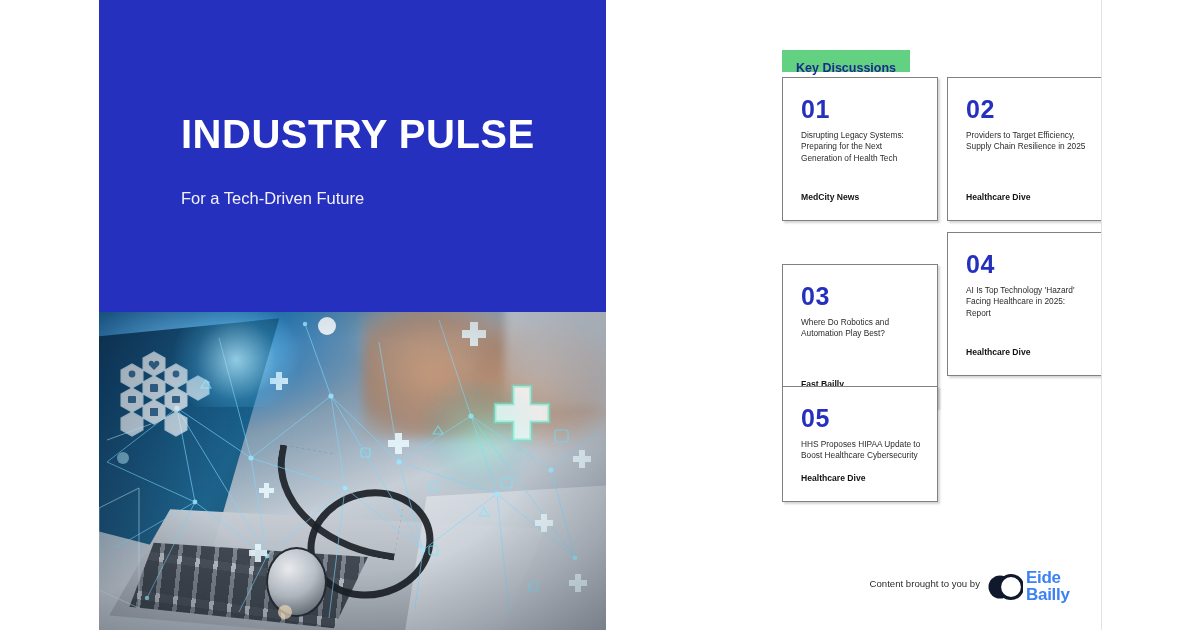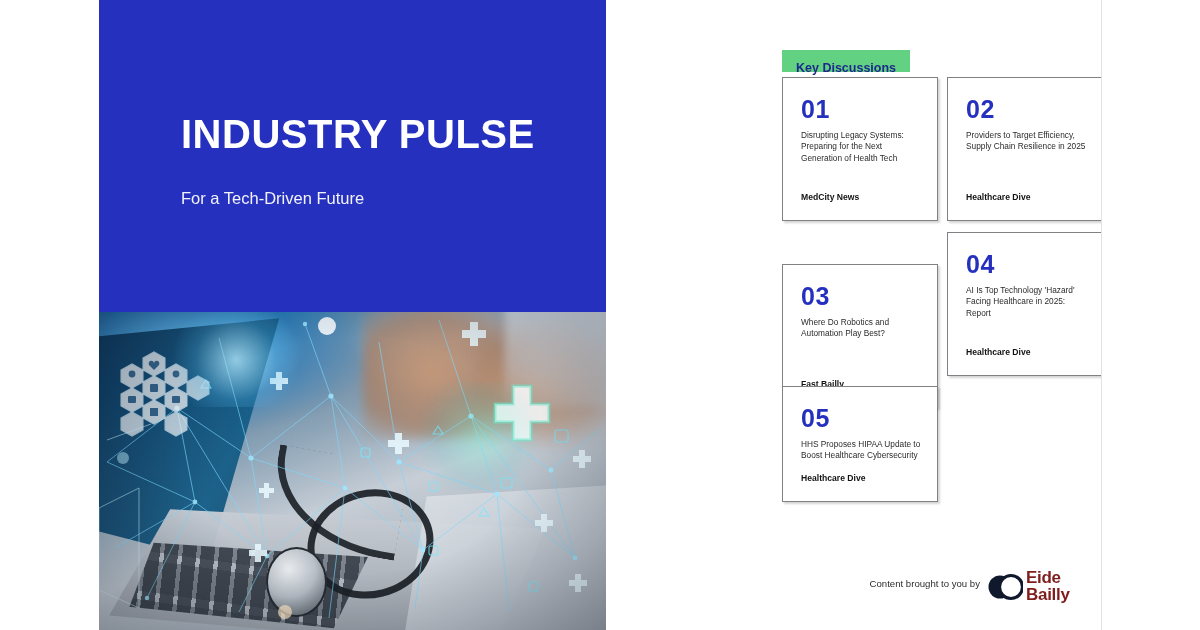--- a/index.html
+++ b/index.html
@@ -255,21 +255,21 @@
     position: absolute;
     left: 0; top: 5px;
     width: 36px; height: 32px;
   }
   #logo-word {
     position: absolute;
     left: 39px; top: 3px;
     font-size: 17px;
     font-weight: bold;
     line-height: 1.02;
-    color: #7f1d1d;
+    color: #3b82f6;
     letter-spacing: -0.3px;
   }
 </style>
 </head>
 <body>
 
 <div id="slide">
 
   <div id="hero">
 

